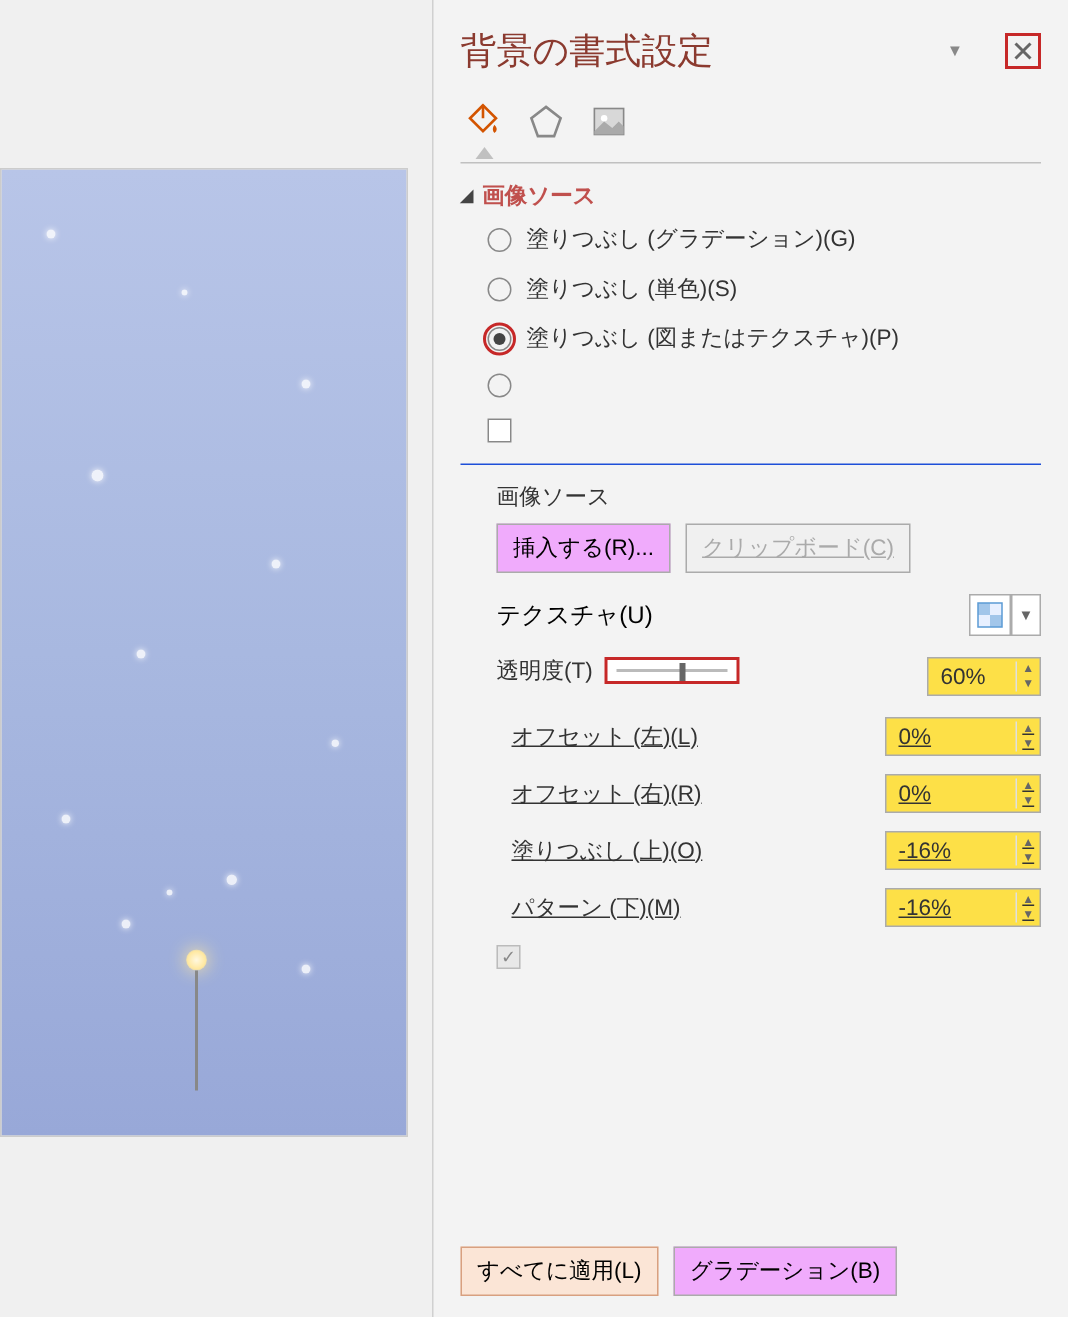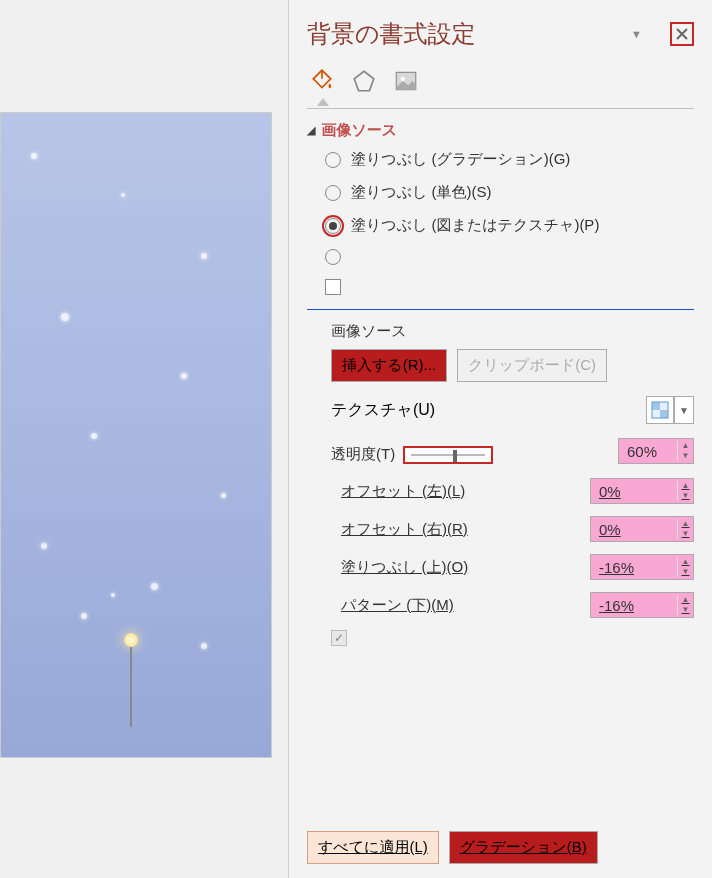--- a/index.html
+++ b/index.html
@@ -30,40 +30,40 @@
 .radio-row, .check-row { display: flex; align-items: center; gap: 10px; font-size: 15px; color: #333; margin-bottom: 14px; }
 .radio { width: 16px; height: 16px; border: 1px solid #888; border-radius: 50%; display: inline-flex; align-items: center; justify-content: center; cursor: pointer; }
 .radio.selected::after { content: ""; width: 8px; height: 8px; background: #444; border-radius: 50%; }
 .radio.highlighted { outline: 2px solid #c62828; outline-offset: 1px; }
 .checkbox { width: 16px; height: 16px; border: 1px solid #888; background: #fff; cursor: pointer; display: inline-flex; align-items: center; justify-content: center; }
 .checkbox.checked::after { content: "✓"; font-size: 12px; color: #888; }
 .checkbox.disabled { background: #e8e8e8; border-color: #bbb; }
 .subsection { padding: 12px 0 0 24px; border-top: 1px solid #1d4ed8; margin-top: 4px; }
 .sub-label { font-size: 15px; color: #333; margin-bottom: 8px; }
 .btn-row { display: flex; gap: 10px; margin-bottom: 14px; }
-.btn { border: 1px solid #ababab; background: #b91c1c; padding: 6px 10px; font-size: 15px; cursor: pointer; }
-.btn.disabled { color: #aaa; background: #f0f0f0; cursor: default; }
+.btn { border: 1px solid #ababab; background: #f0abfc; padding: 6px 10px; font-size: 15px; cursor: pointer; }
+.btn.disabled { color: #aaa; background: #f0f0f0; cursor: default; text-decoration: underline; }
 .texture-row { display: flex; align-items: center; margin-bottom: 14px; }
 .texture-btn { margin-left: auto; border: 1px solid #ababab; background: #fff; width: 28px; height: 28px; display: flex; align-items: center; justify-content: center; cursor: pointer; }
 .texture-dd { border: 1px solid #ababab; background: #fff; width: 20px; height: 28px; display: flex; align-items: center; justify-content: center; cursor: pointer; font-size: 10px; color: #666; }
-.control-row { display: flex; align-items: flex-end; margin-bottom: 14px; font-size: 15px; color: #333; }
+.control-row { display: flex; align-items: flex-start; margin-bottom: 14px; font-size: 15px; color: #333; }
 .control-row .lbl { }
 .slider { width: 90px; height: 18px; border: 2px solid #c62828; margin-left: 8px; position: relative; background: #fff; }
 .slider-track { position: absolute; top: 50%; left: 6px; right: 6px; height: 2px; background: #bbb; transform: translateY(-50%); }
 .slider-thumb { position: absolute; top: 2px; width: 4px; height: 12px; background: #666; }
-.spinner { display: flex; align-items: center; border: 1px solid #ababab; background: #f9a8d4; height: 26px; margin-left: auto; }
+.spinner { display: flex; align-items: center; border: 1px solid #ababab; background: #fde047; height: 26px; margin-left: auto; }
 .spinner .val { width: 86px; padding: 0 8px; font-size: 15px; }
 .spinner .arrows { display: flex; flex-direction: column; width: 16px; border-left: 1px solid #e0e0e0; }
 .spinner .arrows span { font-size: 8px; line-height: 10px; text-align: center; color: #666; cursor: pointer; }
 .spinner.small .val { width: 58px; }
 .offset-group { padding-left: 10px; }
 .offset-row { display: flex; align-items: center; margin-bottom: 12px; font-size: 15px; color: #333; text-decoration: underline; }
 .offset-row .lbl { flex: 1; }
 .disabled-text { color: #aaa; }
-.footer { margin-top: auto; padding: 14px 18px; display: flex; gap: 10px; text-decoration: underline; }
+.footer { margin-top: auto; padding: 14px 18px; display: flex; gap: 10px; }
 .footer .btn.primary { background: #fbe5d6; border-color: #d8a080; }
 </style>
 </head>
 <body>
 
 <div class="slide-preview">
   <div class="slide-img">
     <div class="snow" style="top:40px;left:30px"></div>
     <div class="snow" style="top:80px;left:120px;width:4px;height:4px"></div>
     <div class="snow" style="top:140px;left:200px"></div>

